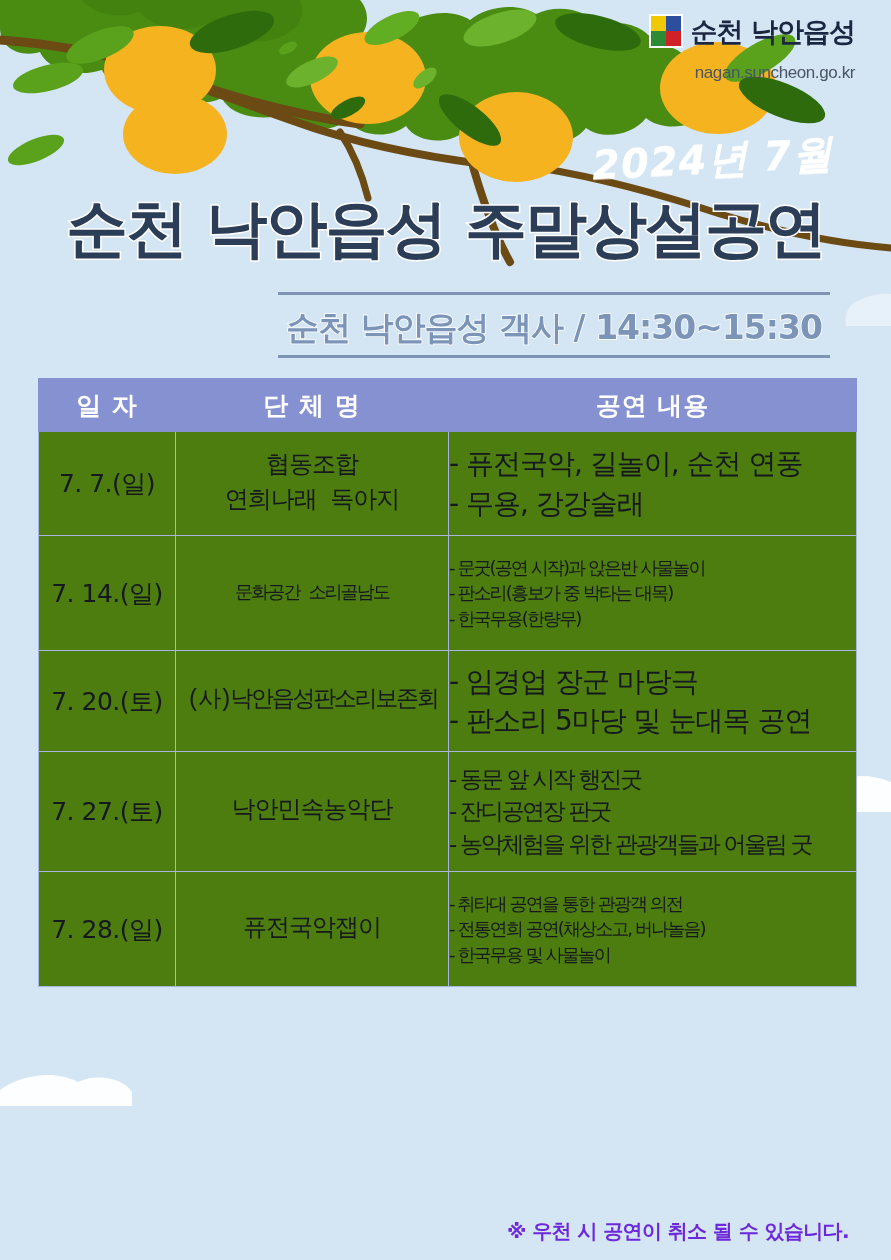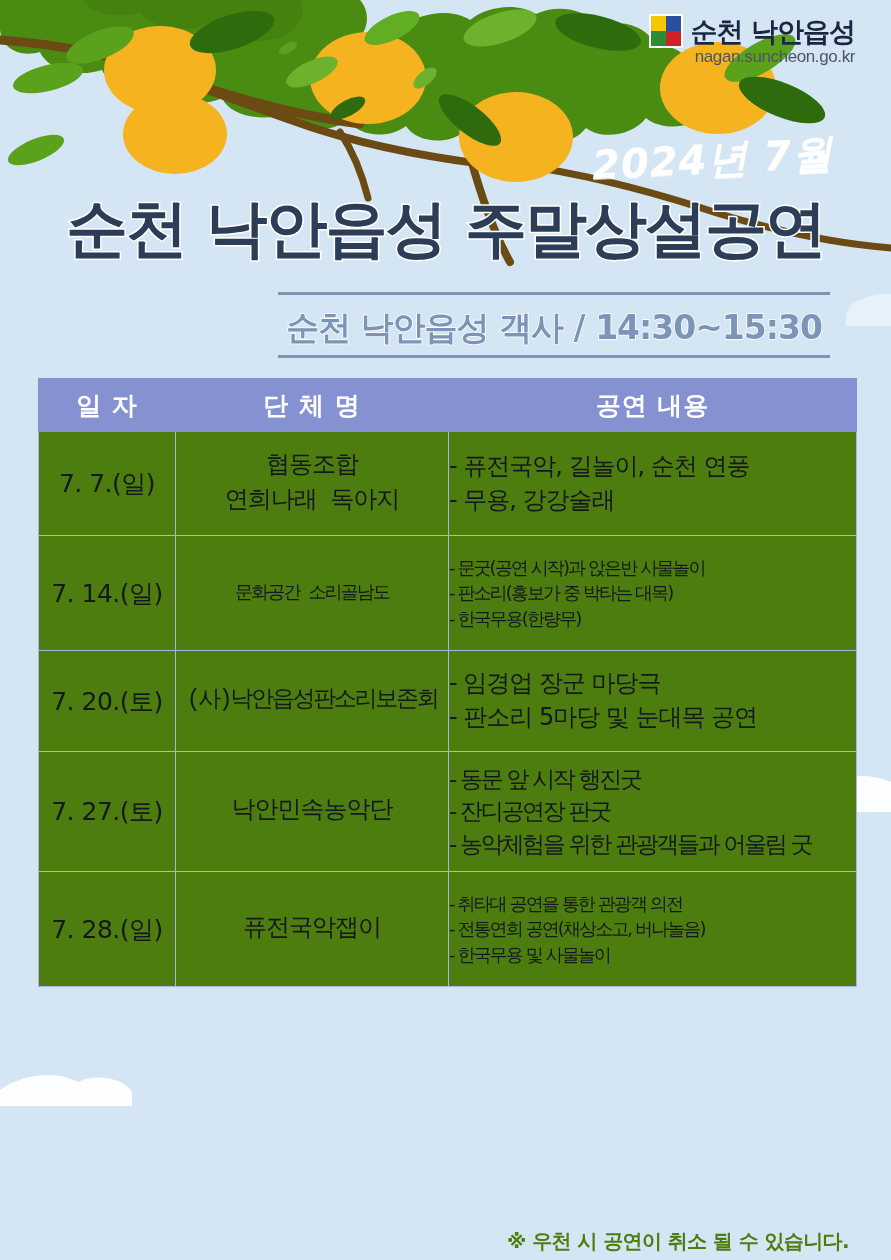--- a/index.html
+++ b/index.html
@@ -65,21 +65,21 @@
   .brand-name {
     font-size: 27px;
     font-weight: 700;
     color: #1b2740;
     letter-spacing: -1px;
     line-height: 1;
     white-space: nowrap;
     font-family: "DejaVu Sans", "Liberation Sans", sans-serif;
   }
   .brand-url {
-    margin-top: 0;
+    margin-top: 16px;
     font-size: 17px;
     color: #4b5563;
     letter-spacing: -0.4px;
     line-height: 1;
   }
 
   
   .date-tag {
     position: absolute;
     top: 132px;
@@ -182,21 +182,21 @@
     text-align: center;
     font-size: 24px;
     color: #15181d;
     letter-spacing: -1px;
     line-height: 1.45;
     padding: 4px 3px;
     font-family: Liberation Mono, monospace;
   }
   td.cell-prog {
     text-align: left;
-    font-size: 24px;
+    font-size: 28px;
     color: #15181d;
     letter-spacing: -1px;
     line-height: 1.4;
     padding: 6px 4px 6px 10px;
     font-family: "DejaVu Sans", "Liberation Sans", sans-serif;
   }
   td.cell-group.tight,
   td.cell-prog.tight {
     font-size: 18px;
     letter-spacing: -1.9px;
@@ -217,25 +217,24 @@
   tr.r7 td { height: 114px; }
 
   
   .footnote {
     position: absolute;
     top: 1218px;
     right: 42px;
     z-index: 5;
     font-size: 20px;
     font-weight: 700;
-    color: #4d7c0f;
+    color: #6d28d9;
     letter-spacing: -0.6px;
     white-space: nowrap;
     font-family: "DejaVu Sans", "Liberation Sans", sans-serif;
-    margin-top: 10px;
   }
 </style>
 </head>
 <body>
 
 <div class="poster">
 
   <svg class="bg-art" viewBox="0 0 891 1260" width="891" height="1260" preserveAspectRatio="none" aria-hidden="true">
     <rect x="0" y="0" width="891" height="1260" fill="#d4e5f4"></rect>
 

